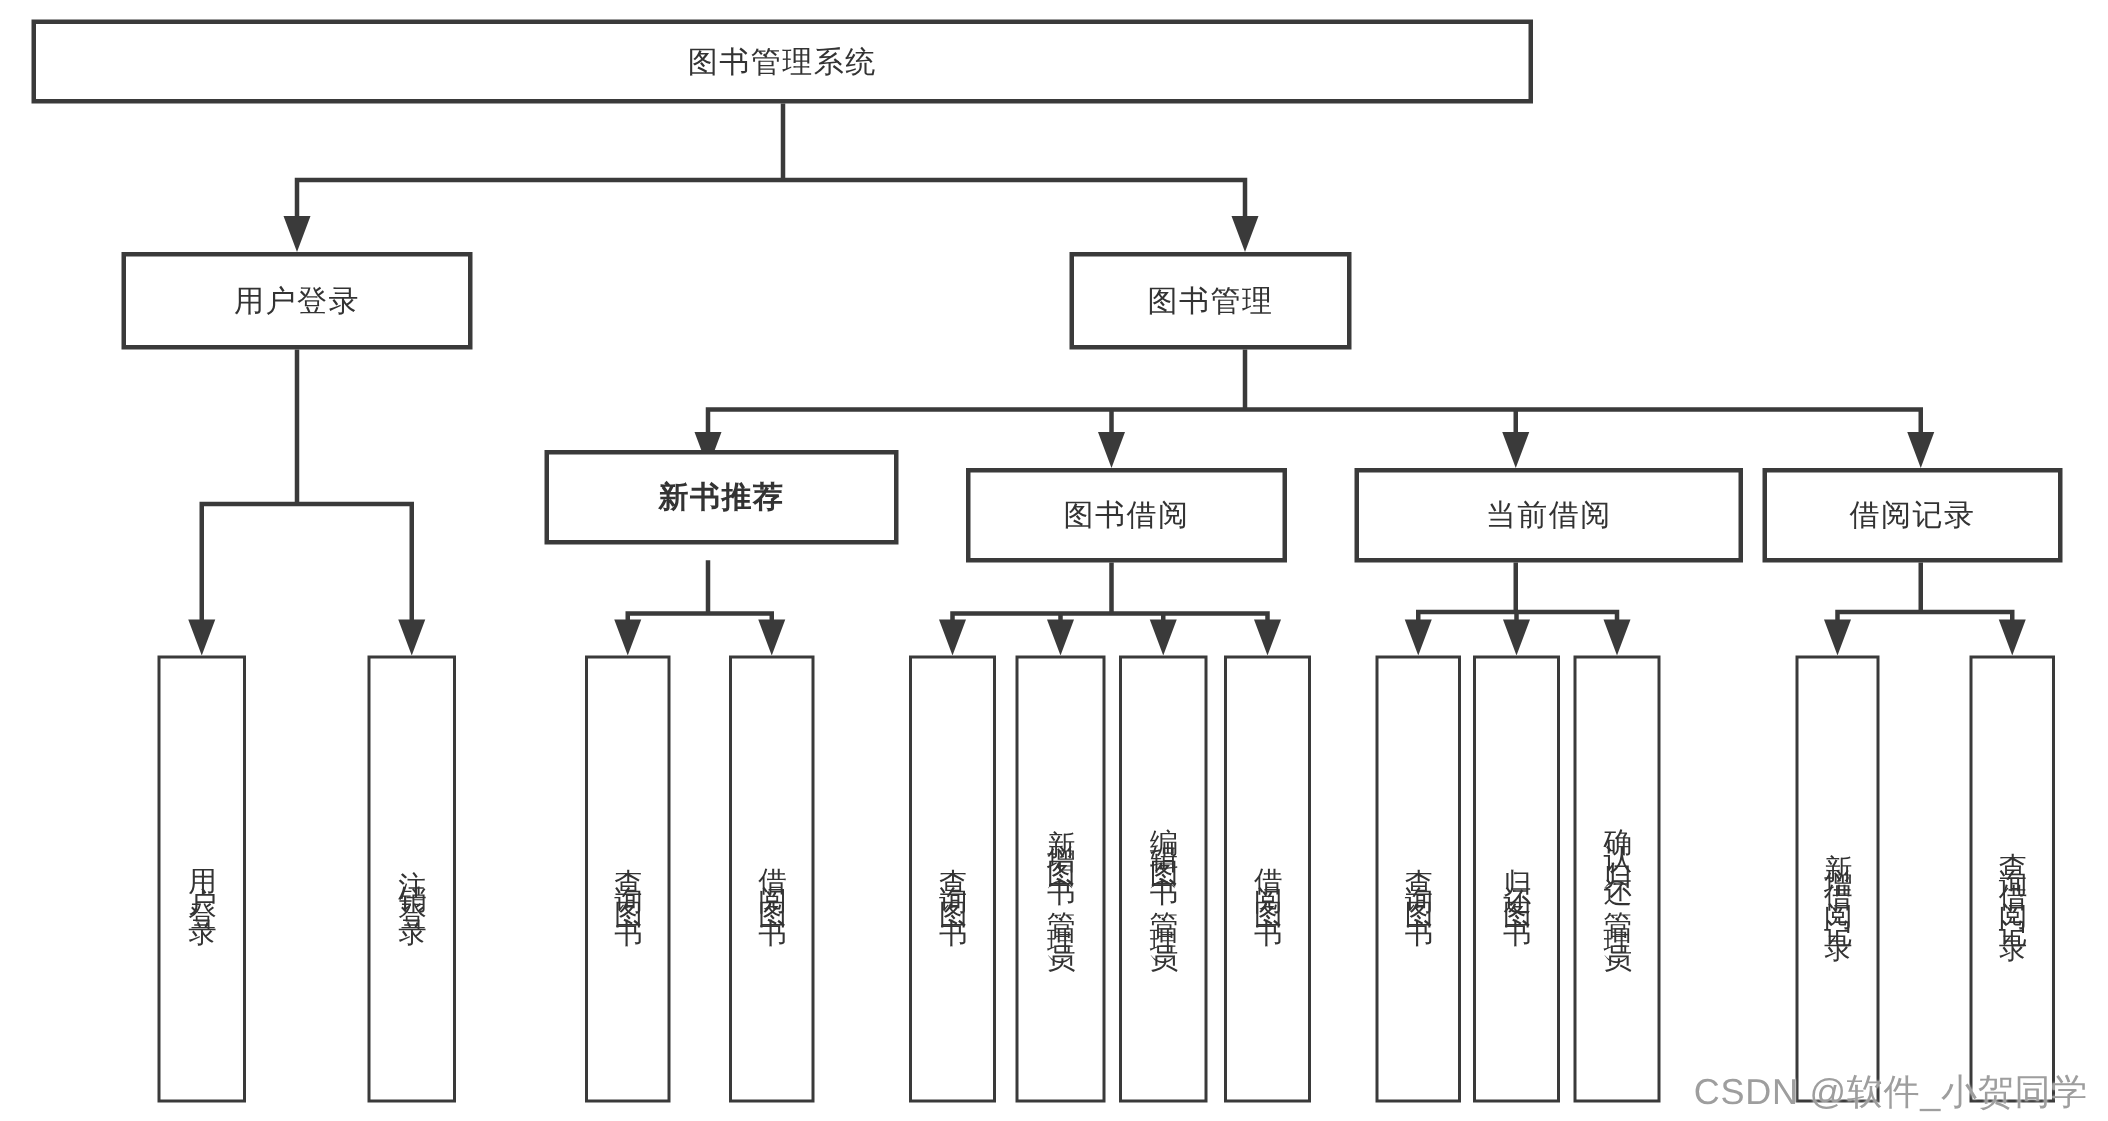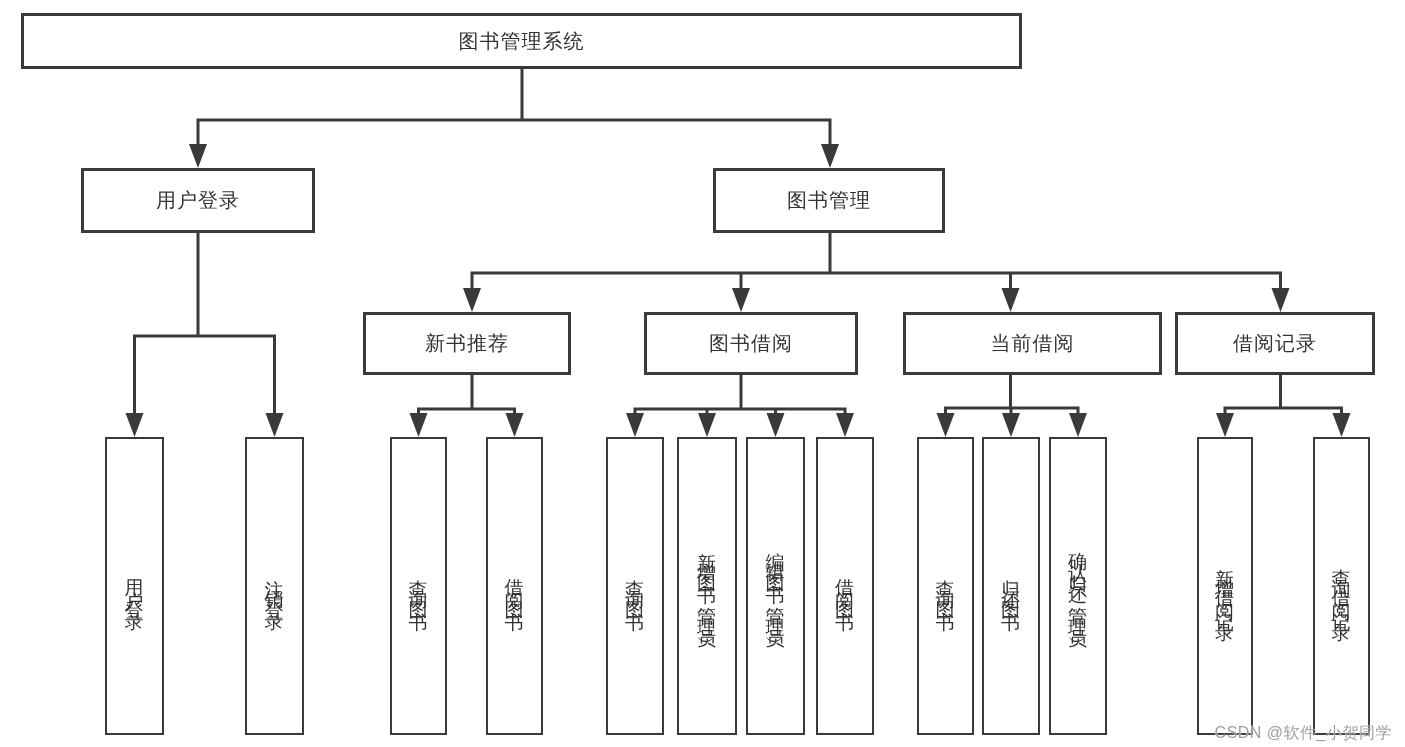--- a/index.html
+++ b/index.html
@@ -41,21 +41,21 @@
     font-size: 19px;
     line-height: 1;
     letter-spacing: 11px;
     color: #333333;
     white-space: nowrap;
   }
   .watermark {
     position: absolute;
     right: 13px;
     bottom: 3px;
-    font-size: 16px;
+    font-size: 24px;
     color: #9e9e9e;
     text-shadow: 0 0 2px #ffffff;
     z-index: 5;
     letter-spacing: 0.5px;
   }
 </style>
 </head>
 <body>
 
 <div class="stage">
@@ -106,23 +106,23 @@
     <g>
       <path d="M1280.5 375 L1280.5 408 M1225 408 L1341.5 408 M1225 408 L1225 418 M1341.5 408 L1341.5 418"></path>
       <polygon fill="#3a3a3a" stroke="none" points="1216,413 1234,413 1225,437"></polygon>
       <polygon fill="#3a3a3a" stroke="none" points="1332.5,413 1350.5,413 1341.5,437"></polygon>
     </g>
   </svg>
 
   <div class="node" style="left:21px; top:13px; width:1001px; height:56px;">图书管理系统</div>
 
   <div class="node" style="left:81px; top:168px; width:234px; height:65px;">用户登录</div>
-  <div class="node" style="left:713px; top:168px; width:232px; height:65px;">图书管理</div>
+  <div class="node" style="left:713px; top:168px; width:188px; height:65px;">图书管理</div>
 
-  <div class="node" style="left:363px; top:312px; width:208px; height:63px;">新书推荐</div>
+  <div class="node" style="left:363px; top:300px; width:236px; height:63px;font-weight:bold;">新书推荐</div>
   <div class="node" style="left:634px; top:312px; width:214px; height:63px;margin-left:10px;">图书借阅</div>
   <div class="node" style="left:903px; top:312px; width:259px; height:63px;">当前借阅</div>
   <div class="node" style="left:1175px; top:312px; width:200px; height:63px;">借阅记录</div>
 
   <div class="node leaf" style="left:105px; top:437px; width:59px; height:298px;">
     <span class="vtext">用户登录</span>
   </div>
   <div class="node leaf" style="left:245px; top:437px; width:59px; height:298px;">
     <span class="vtext">注销登录</span>
   </div>

